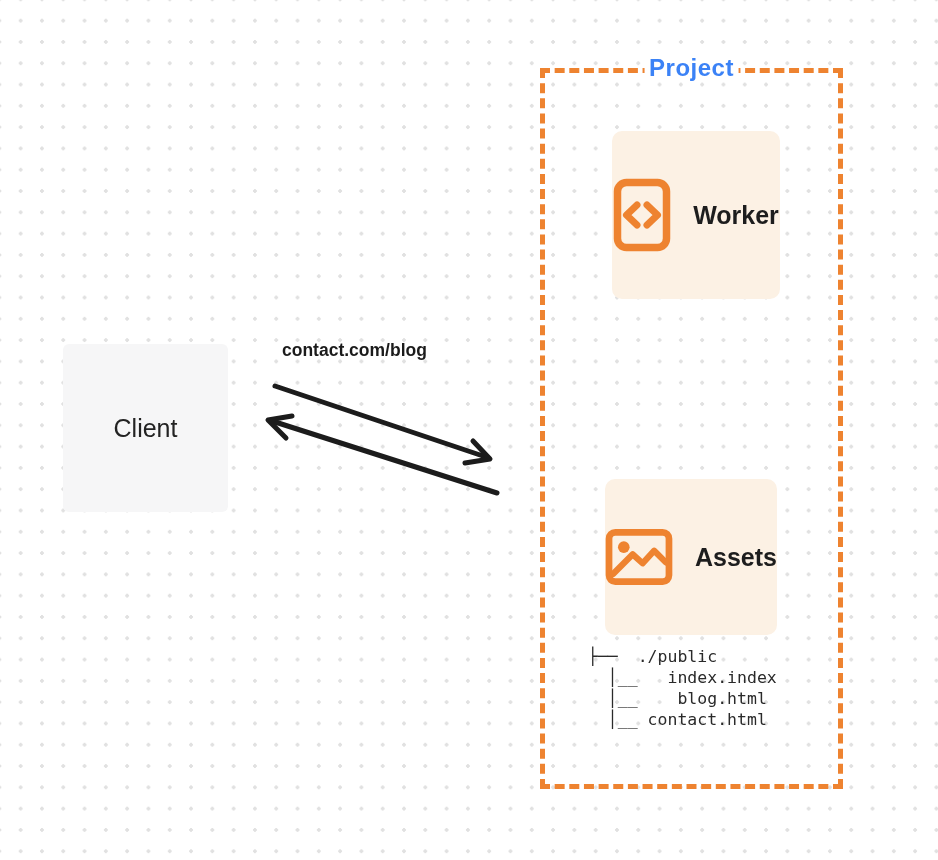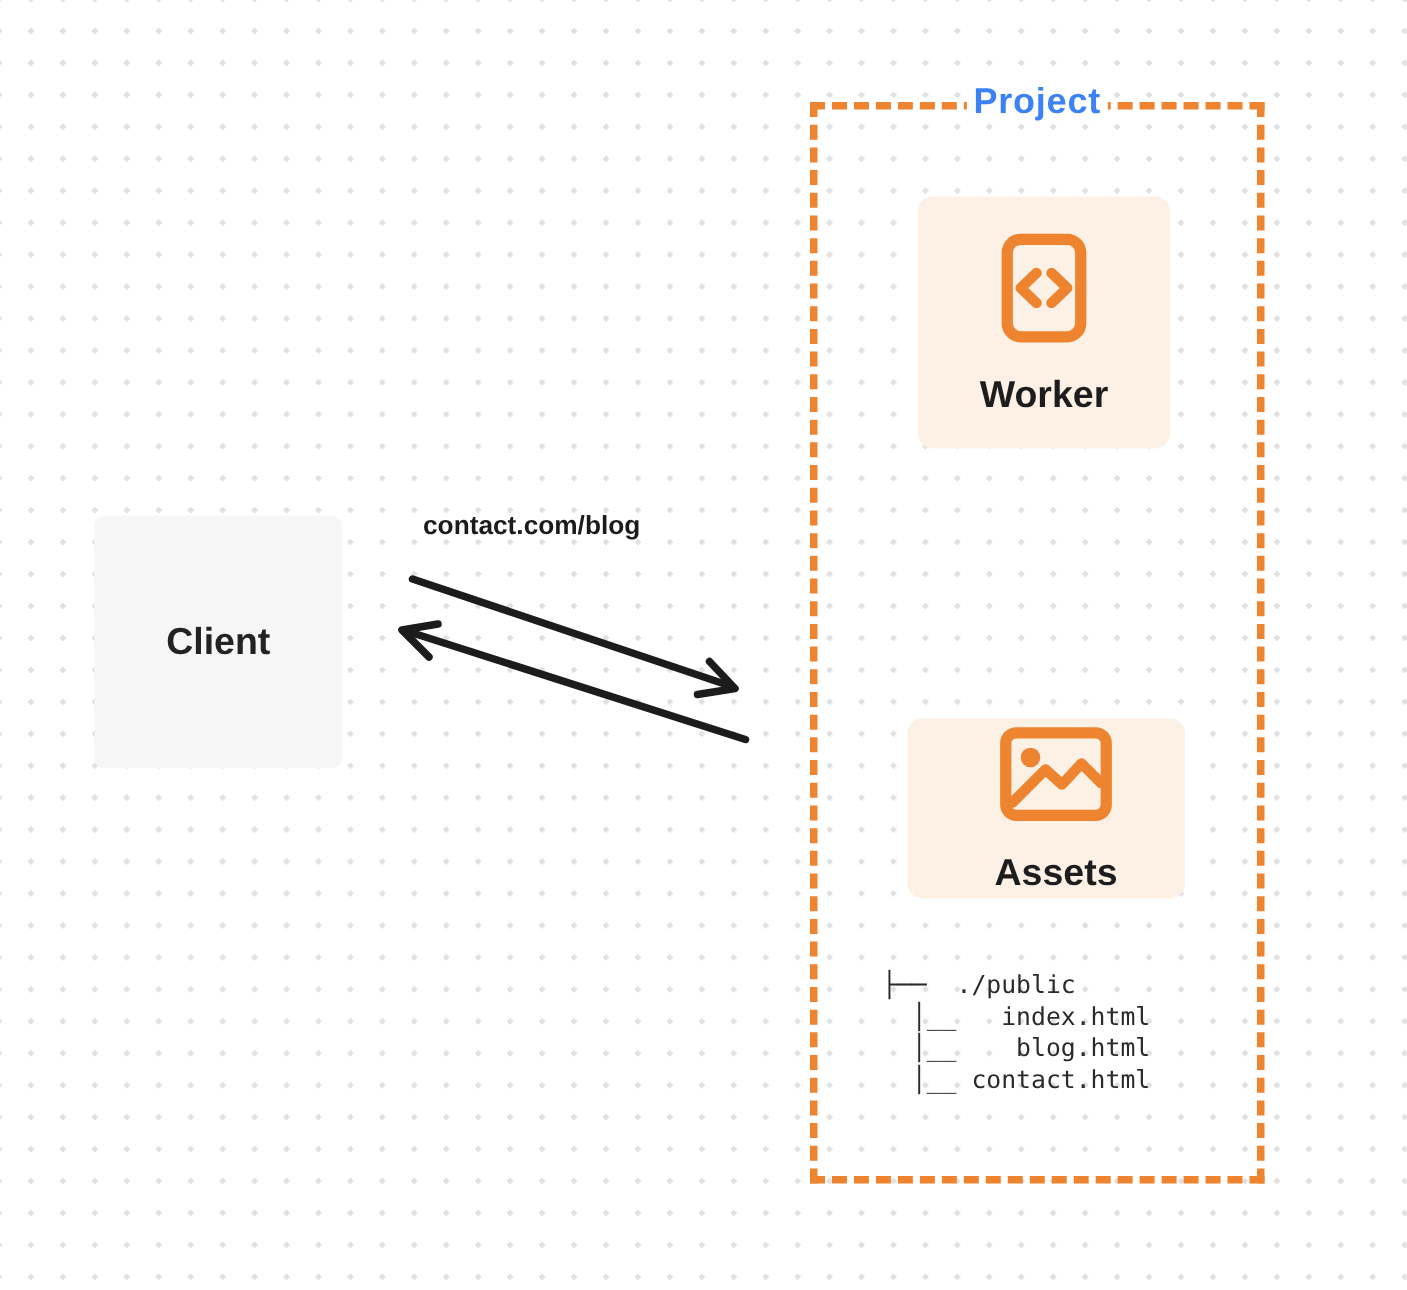--- a/index.html
+++ b/index.html
@@ -34,46 +34,46 @@
     font-size:24px;
     font-weight:700;
     letter-spacing:0.5px;
     white-space:nowrap;
   }
   .card{
     position:absolute;
     background:#fcf1e4;
     border-radius:10px;
     display:flex;
-    flex-direction:column;
+    flex-direction:row;
     align-items:center;
     justify-content:center;
     gap:22px;
   }
   #worker-card{left:612px;top:131px;width:168px;height:168px;}
-  #assets-card{left:605px;top:479px;width:172px;height:120px;padding-left:13px;}
+  #assets-card{left:605px;top:479px;width:172px;height:156px;}
   .card-label{
     font-size:25px;
     font-weight:700;
     color:#1d1d1d;
     line-height:1;
   }
   #client-box{
     position:absolute;
     left:63px;top:344px;
     width:165px;height:168px;
     background:#f6f6f7;
     border-radius:6px;
     display:flex;
     align-items:center;
     justify-content:center;
   }
   #client-label{
     font-size:25px;
-    font-weight:700;
+    font-weight:400;
     color:#232323;
   }
   #request-label{
     position:absolute;
     left:282px;top:340px;
     font-size:17.5px;
     font-weight:700;
     color:#1b1b1b;
     white-space:nowrap;
   }
@@ -132,17 +132,17 @@
   <div class="card" id="assets-card">
     <svg width="76" height="64" viewBox="0 0 76 64">
       <rect x="4.5" y="4.5" width="67" height="55" rx="7" fill="none" stroke="#ee8330" stroke-width="7.5"></rect>
       <circle cx="21" cy="21" r="6.5" fill="#ee8330"></circle>
       <path d="M9,51 L31,29 L42,39 L55,25 L68,38" fill="none" stroke="#ee8330" stroke-width="7" stroke-linecap="round" stroke-linejoin="round"></path>
     </svg>
     <span class="card-label">Assets</span>
   </div>
 
   <pre id="file-tree">├──  ./public
-  │__   index.html
+  │__   index.index
   │__    blog.html
   │__ contact.html</pre>
 
 </div>
 
 </body></html>

